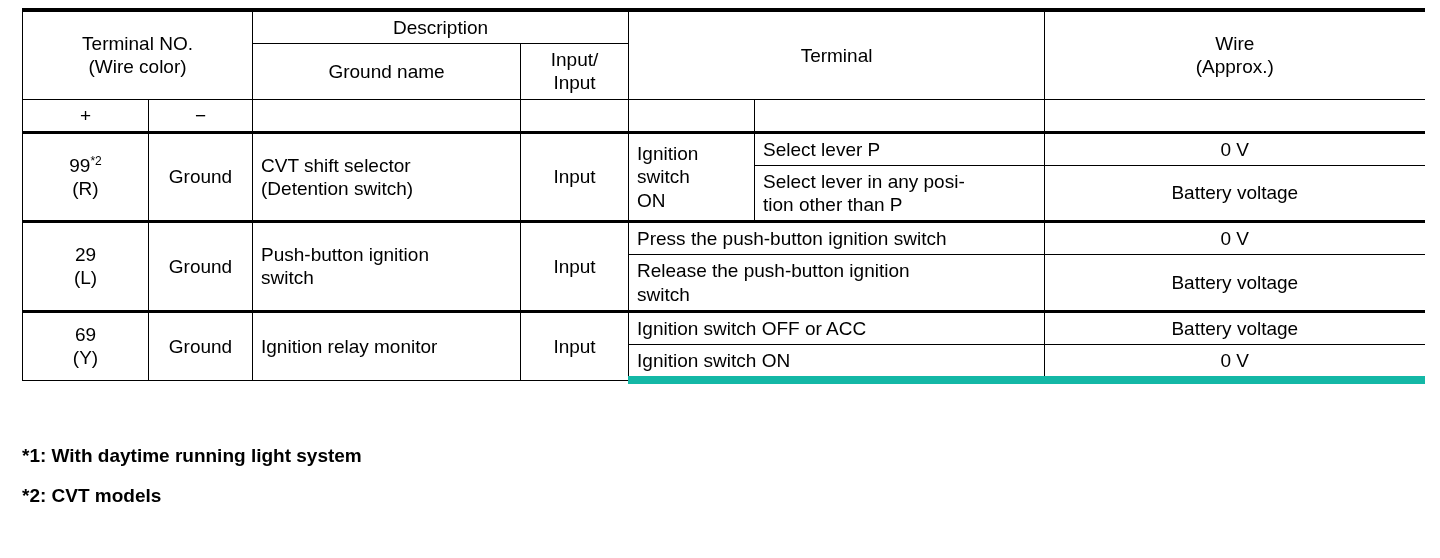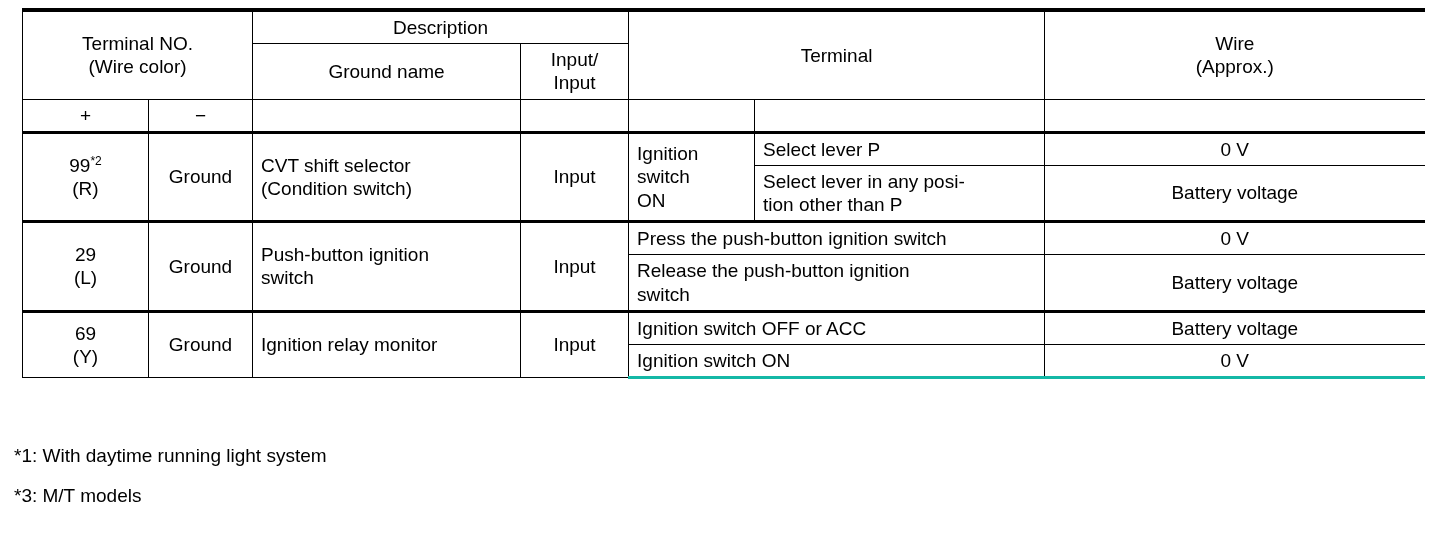--- a/index.html
+++ b/index.html
@@ -32,21 +32,21 @@
   }
   .spec-table td {
     border: 1px solid #000000;
     padding: 4px 8px;
     vertical-align: middle;
     line-height: 1.22;
   }
   
   .spec-table tr.top-edge > td { border-top: 4px solid #000000; }
   .spec-table tr.grp-edge > td { border-top: 3px solid #000000; }
-  .spec-table tr.bottom-edge > td { border-bottom: 3px solid #14b8a6; }
+  .spec-table tr.bottom-edge > td { border-bottom: 8px solid #14b8a6; }
 
   
   .spec-table td.no-right { border-right: none; }
 
   .c-center { text-align: center; }
   .c-left   { text-align: left; }
 
   .hdr { text-align: center; }
 
   
@@ -68,23 +68,24 @@
 
   
   .footnotes {
     position: absolute;
     left: 14px;
     top: 446px;
     width: 1410px;
     font-size: 19px;
   }
   .footnote {
-    margin: 0 0 19px 0;
+    margin: 0 0 19px 8px;
     line-height: 1.1;
     white-space: pre;
+    font-weight: bold;
   }
 </style>
 </head>
 <body>
 
 <div class="sheet">
 
   <table class="spec-table">
     <colgroup>
       <col class="c-plus">
@@ -127,21 +128,21 @@
       </tr>
 
       <tr class="grp-edge">
         <td class="c-center" rowspan="2">
           <span class="two-line"><span>99</span><sup class="fn">*2</sup></span>
           <span class="two-line">(R)</span>
         </td>
         <td class="c-center" rowspan="2">Ground</td>
         <td class="c-left" rowspan="2">
           <span class="two-line">CVT shift selector</span>
-          <span class="two-line">(Condition switch)</span>
+          <span class="two-line">(Detention switch)</span>
         </td>
         <td class="c-center" rowspan="2">Input</td>
         <td class="c-left" rowspan="2">
           <span class="two-line">Ignition</span>
           <span class="two-line">switch</span>
           <span class="two-line">ON</span>
         </td>
         <td class="c-left">Select lever P</td>
         <td class="c-center no-right">0 V</td>
       </tr>
@@ -189,16 +190,16 @@
       <tr class="bottom-edge">
         <td class="c-left" colspan="2">Ignition switch ON</td>
         <td class="c-center no-right">0 V</td>
       </tr>
 
     </tbody>
   </table>
 
   <div class="footnotes">
     <p class="footnote">*1: With daytime running light system</p>
-    <p class="footnote">*3: M/T models</p>
+    <p class="footnote">*2: CVT models</p>
   </div>
 
 </div>
 
 </body></html>

